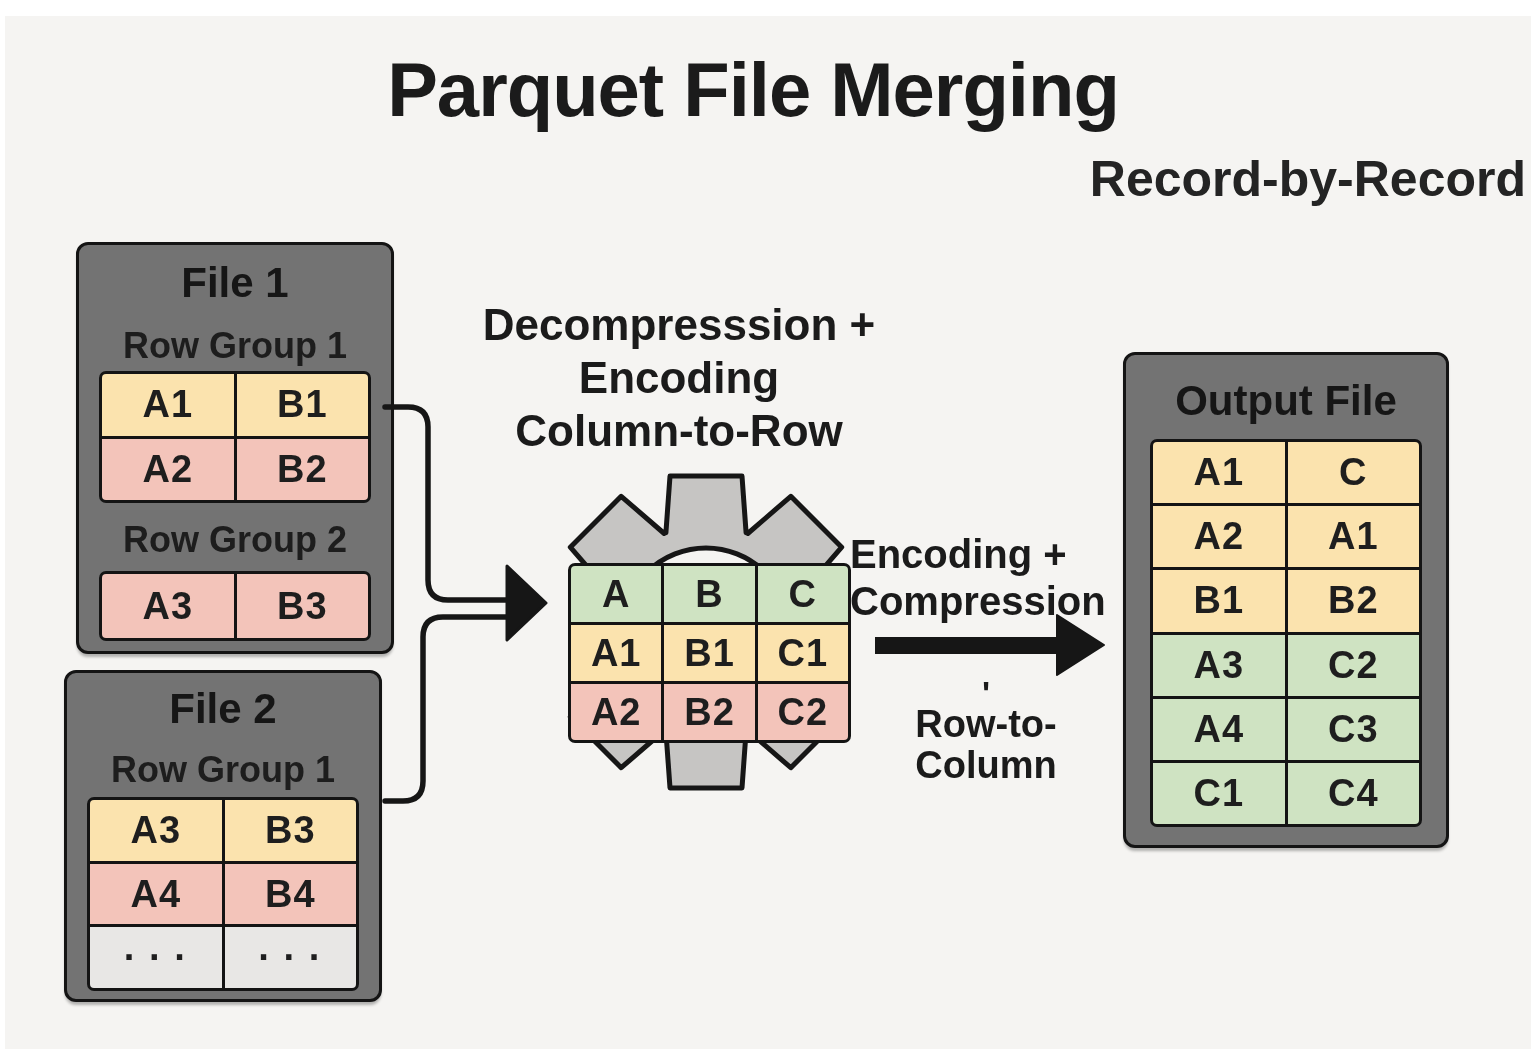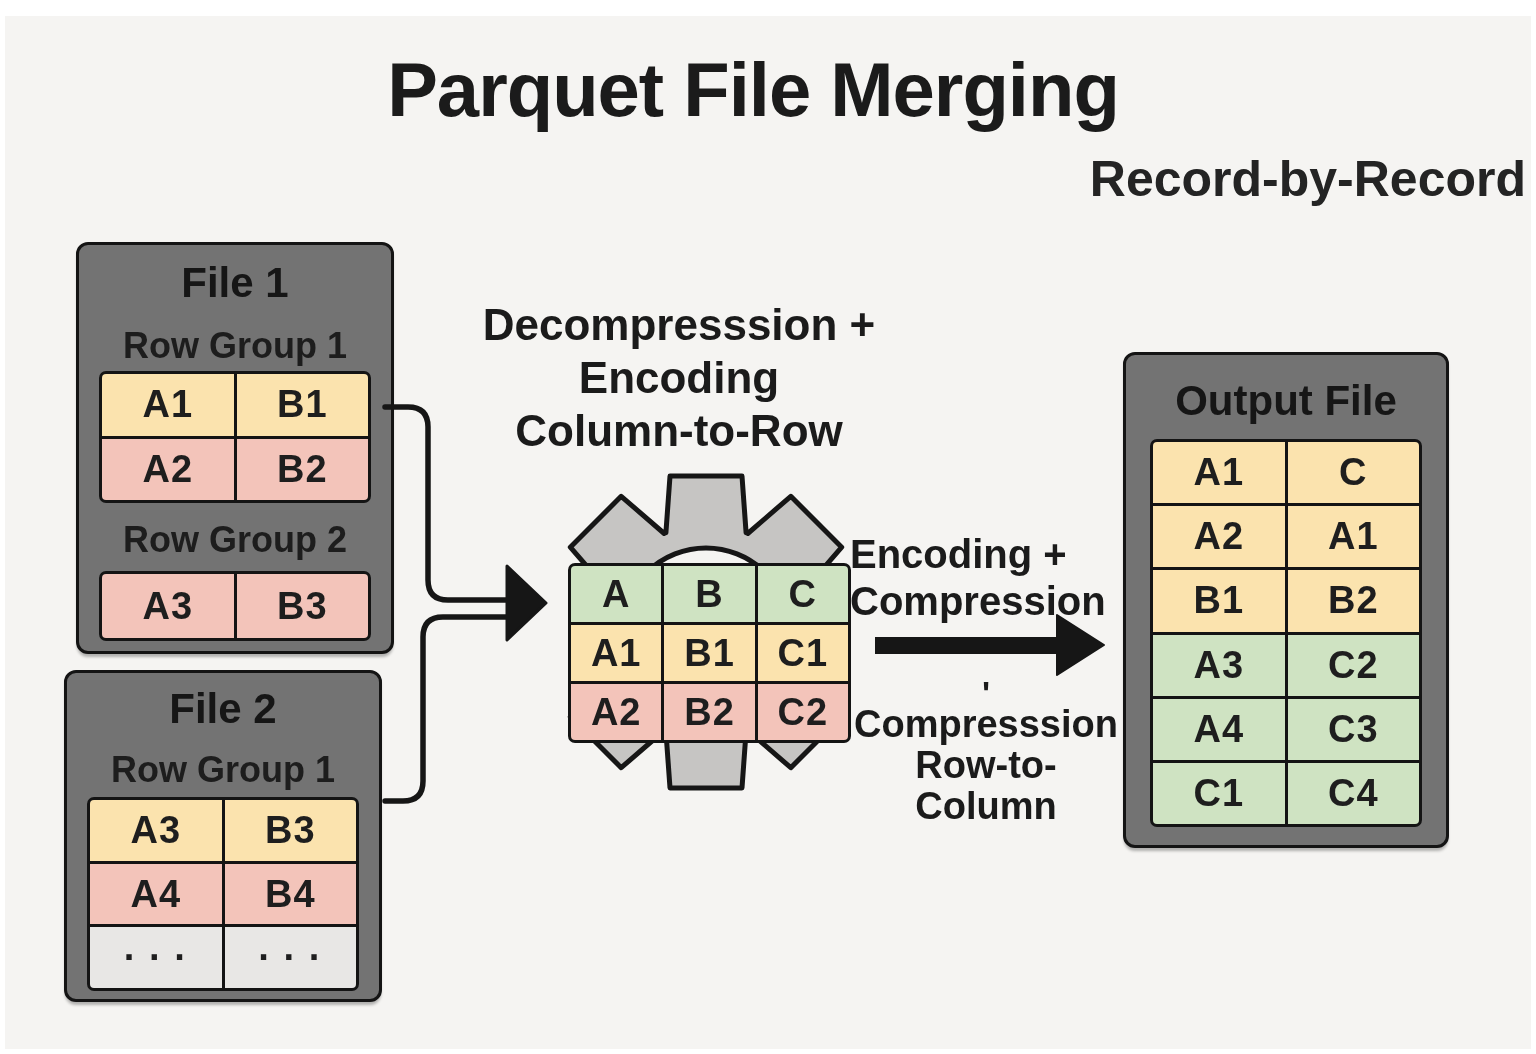--- a/index.html
+++ b/index.html
@@ -137,21 +137,20 @@
   <div>Compression</div>
 </div>
 
 <svg class="abs" style="left:868px;top:608px;" width="245" height="74" viewBox="0 0 245 74">
   <rect x="7" y="29" width="186" height="17" fill="#161616"></rect>
   <polygon points="189,7 236,37 189,67" fill="#161616" stroke="#161616" stroke-width="2" stroke-linejoin="round"></polygon>
 </svg>
 
 <div class="abs enc-bottom">
   <div class="tick">'</div>
-  <div class="bl">Compresssion</div>
   <div class="bl">Row-to-Column</div>
 </div>
 
 <div class="abs filebox" style="left:1123px;top:352px;width:320px;height:490px;">
   <div class="box-title" style="top:22px;">Output File</div>
   <div class="dtable" style="left:24px;top:84px;width:266px;height:382px;">
       <div class="trow">
         <div class="tcell" style="background: rgb(251, 227, 174);">A1</div>
         <div class="tcell" style="background: rgb(251, 227, 174);">C</div>
       </div>

